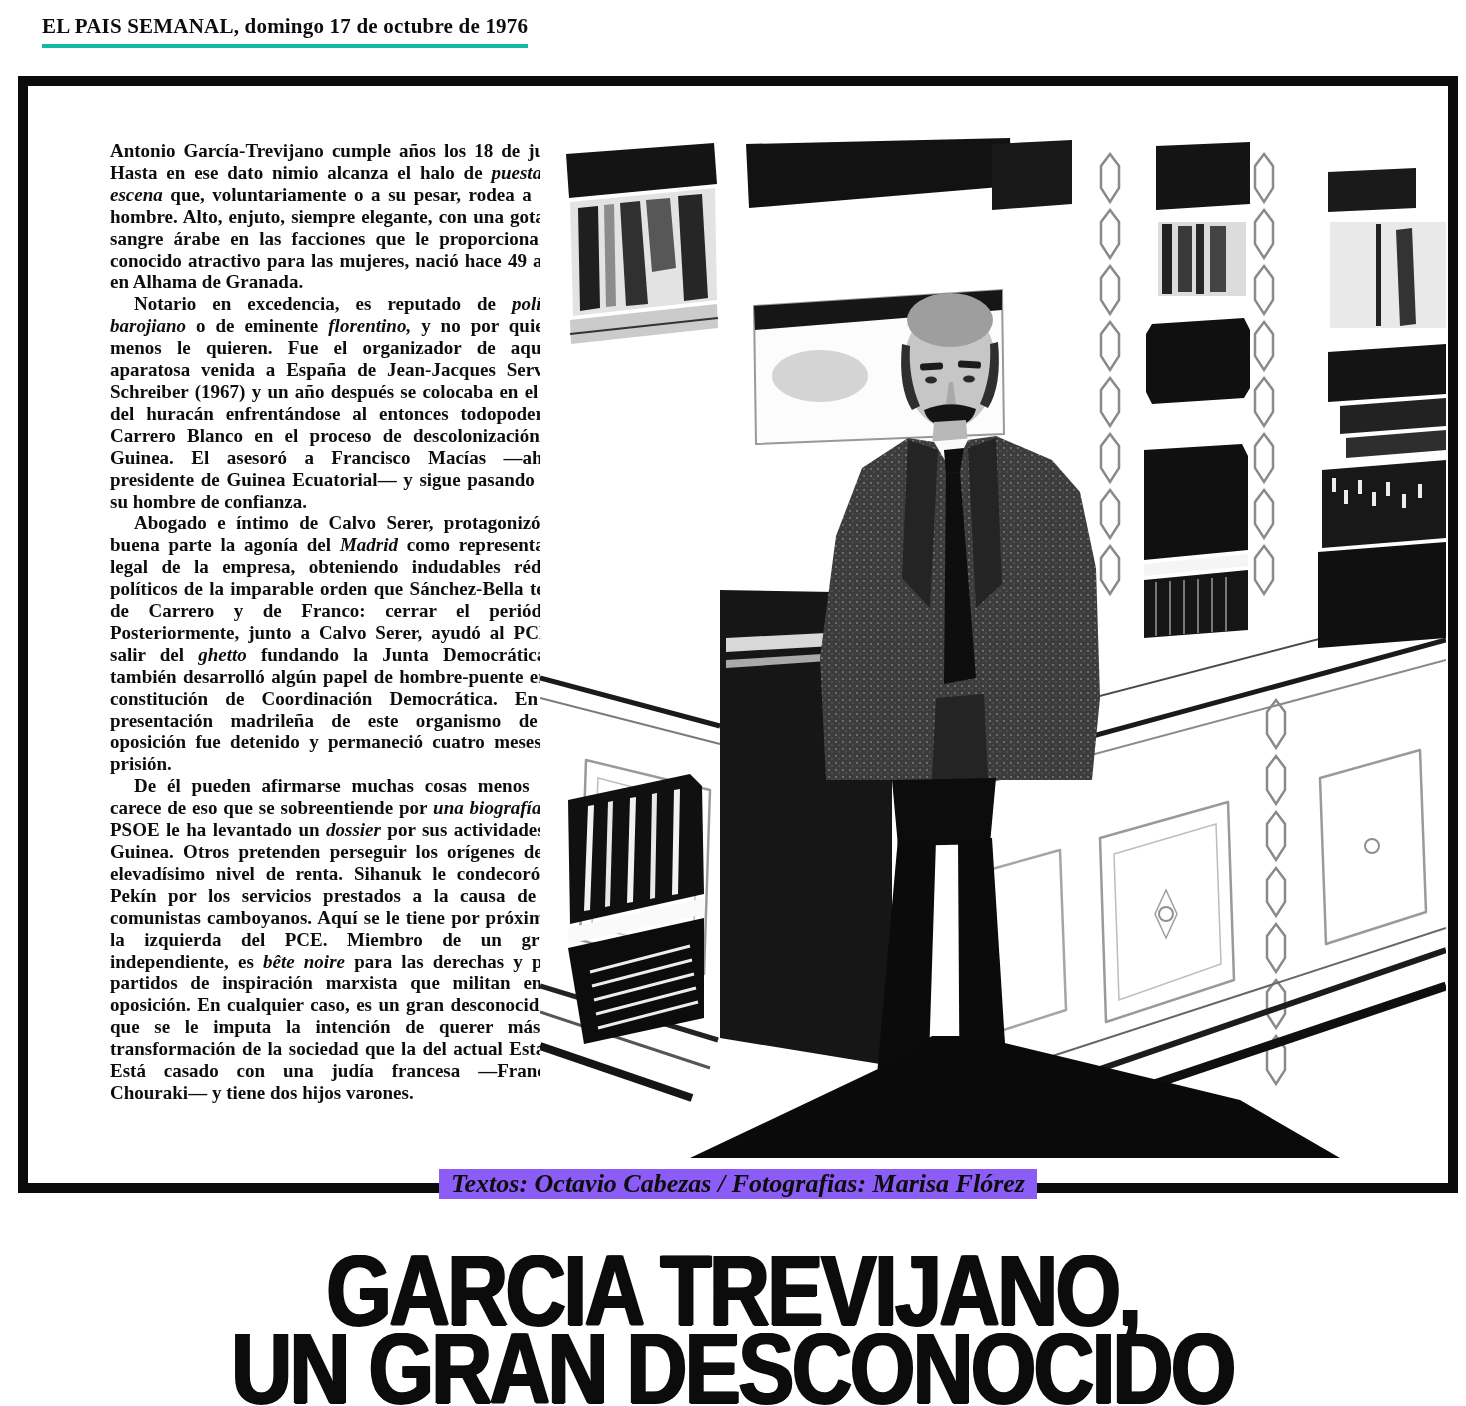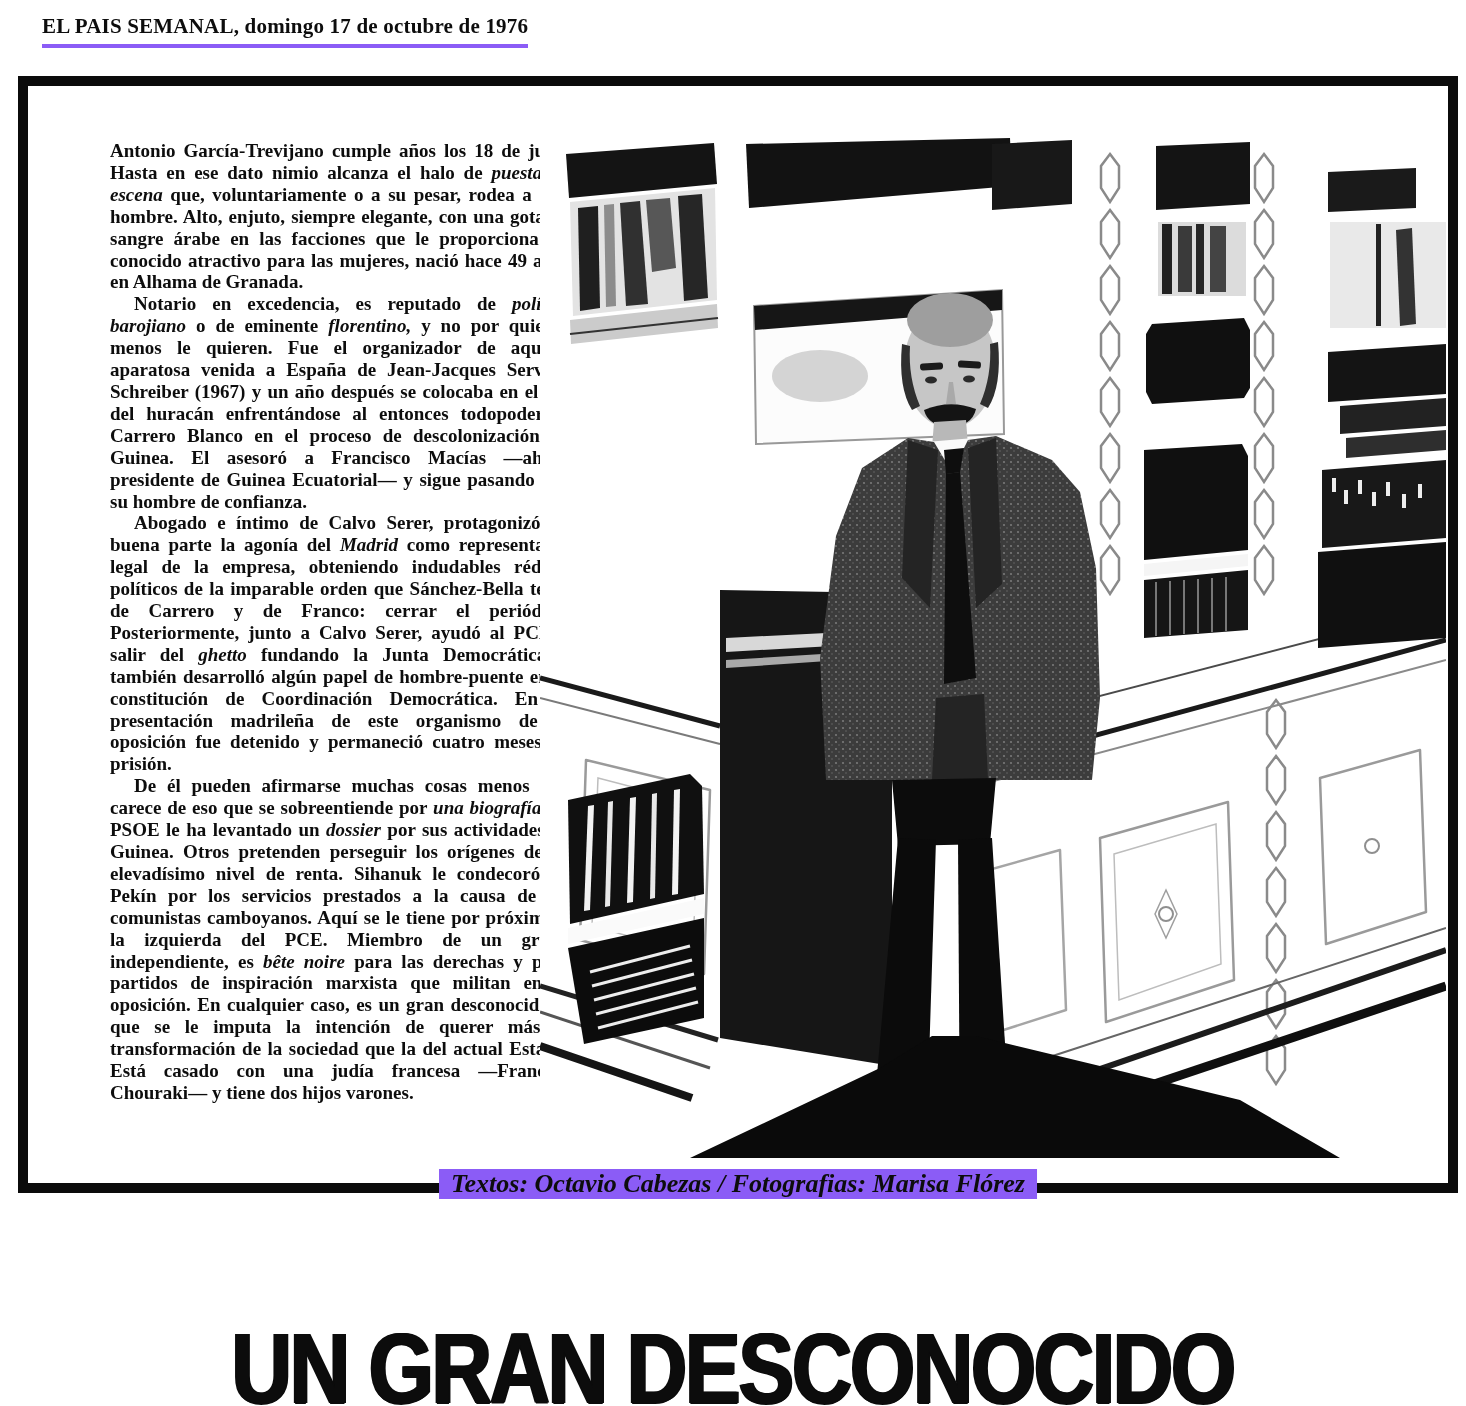--- a/index.html
+++ b/index.html
@@ -1,21 +1,21 @@
 <!DOCTYPE html>
 <html><head>
 <meta charset="utf-8">
 <style>
   html,body{margin:0;padding:0;background:#ffffff;}
   #page{position:relative;width:1466px;height:1406px;background:#ffffff;overflow:hidden;
         font-family:"Liberation Serif",serif;color:#0d0d0d;}
 
   
   .masthead{position:absolute;left:42px;top:14px;font-weight:700;font-size:21px;
-            letter-spacing:0.2px;padding-bottom:5px;border-bottom:4px solid #8b5cf6;
+            letter-spacing:0.2px;padding-bottom:5px;border-bottom:4px solid #14b8a6;
             font-family:"Liberation Serif",serif;}
 
   
   .frame{position:absolute;left:18px;top:76px;width:1420px;height:1097px;
          border:10px solid #0b0b0b;background:#ffffff;}
 
   
   .article-text{position:absolute;left:62px;top:140px;width:460px;
                 font-family:"Liberation Serif",serif;font-weight:700;
                 font-size:19px;line-height:21.9px;text-align:justify;color:#0d0d0d;margin-left:48px;}
@@ -207,17 +207,20 @@
       <path d="M352,642 L456,640 L450,706 L358,708 Z" fill="#0c0c0c"></path>
       <path d="M358,700 L396,702 L386,1016 L330,1016 Z" fill="#0b0b0b"></path>
       <path d="M418,702 L452,700 L472,1016 L420,1016 Z" fill="#0b0b0b"></path>
     </g>
 
     <path d="M150,1020 L340,930 L392,898 L436,898 L560,928 L700,962 L800,1020 Z" fill="#0a0a0a"></path>
   </svg>
 
   <div class="credits">Textos: Octavio Cabezas / Fotografias: Marisa Flórez</div>
 
+  <div class="headline-line hl1">
+    <span>GARCIA TREVIJANO,</span>
+  </div>
   <div class="headline-line hl2">
     <span>UN GRAN DESCONOCIDO</span>
   </div>
 
 </div>
 
 </body></html>

